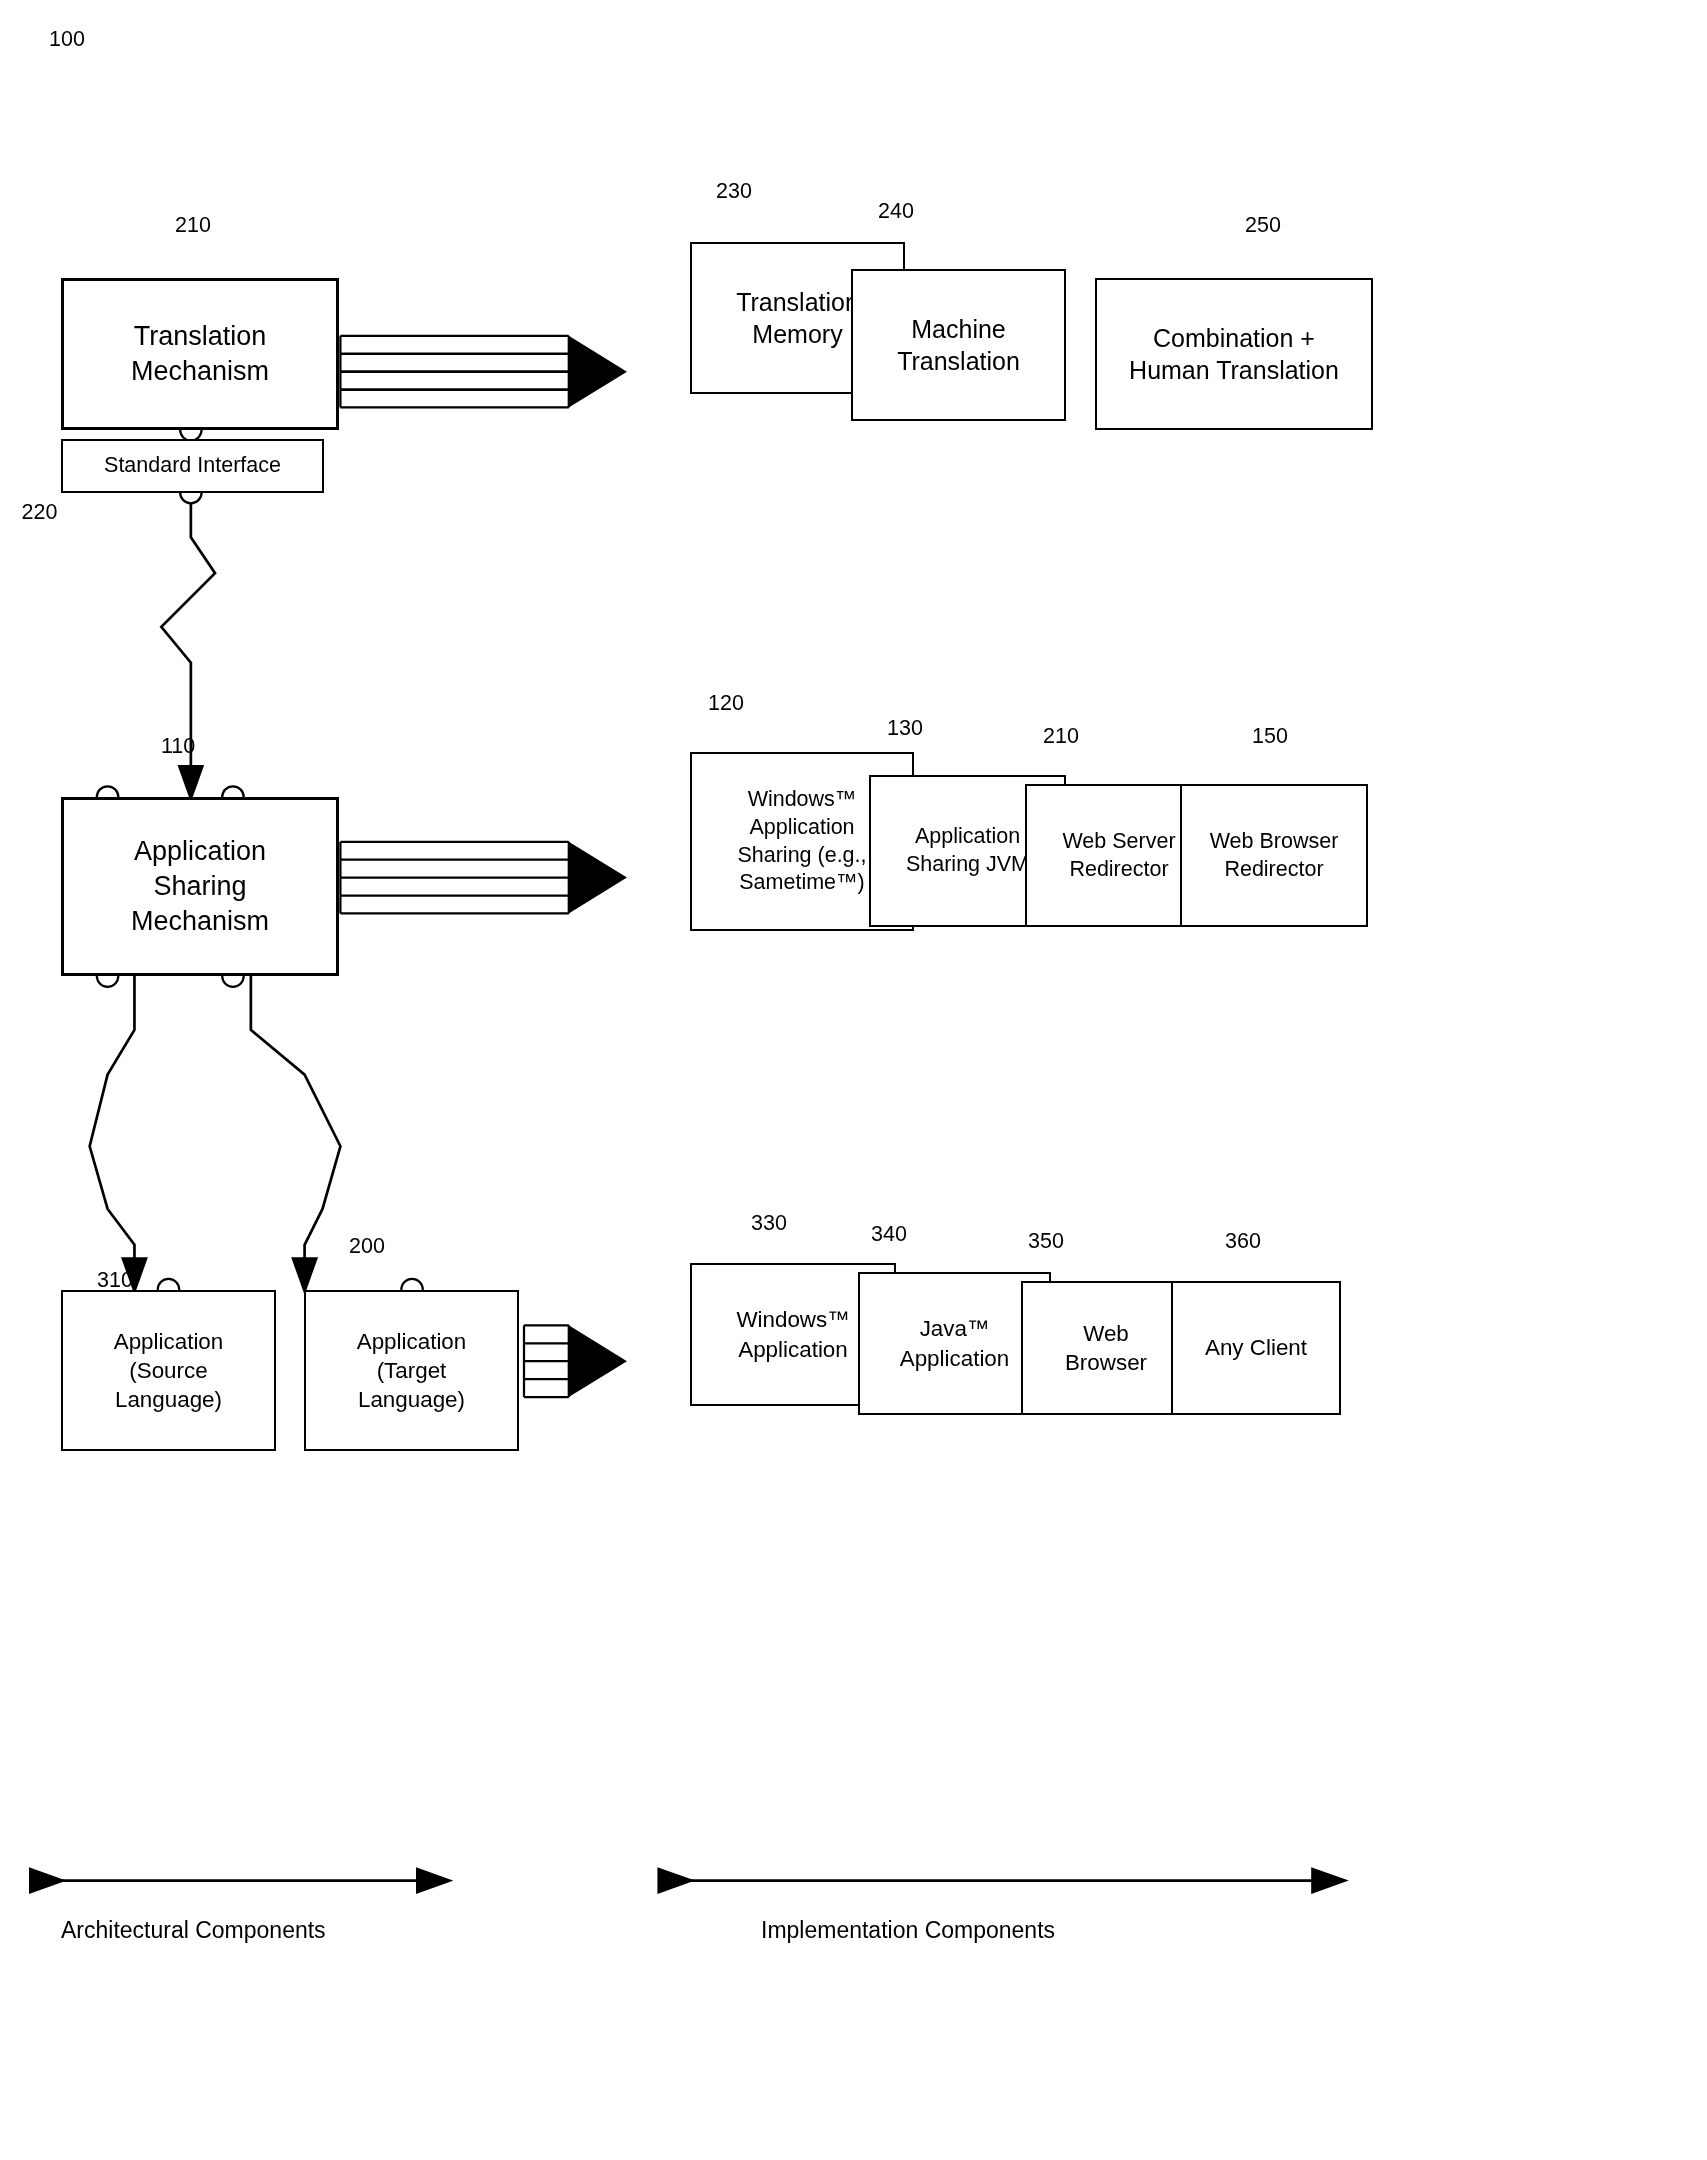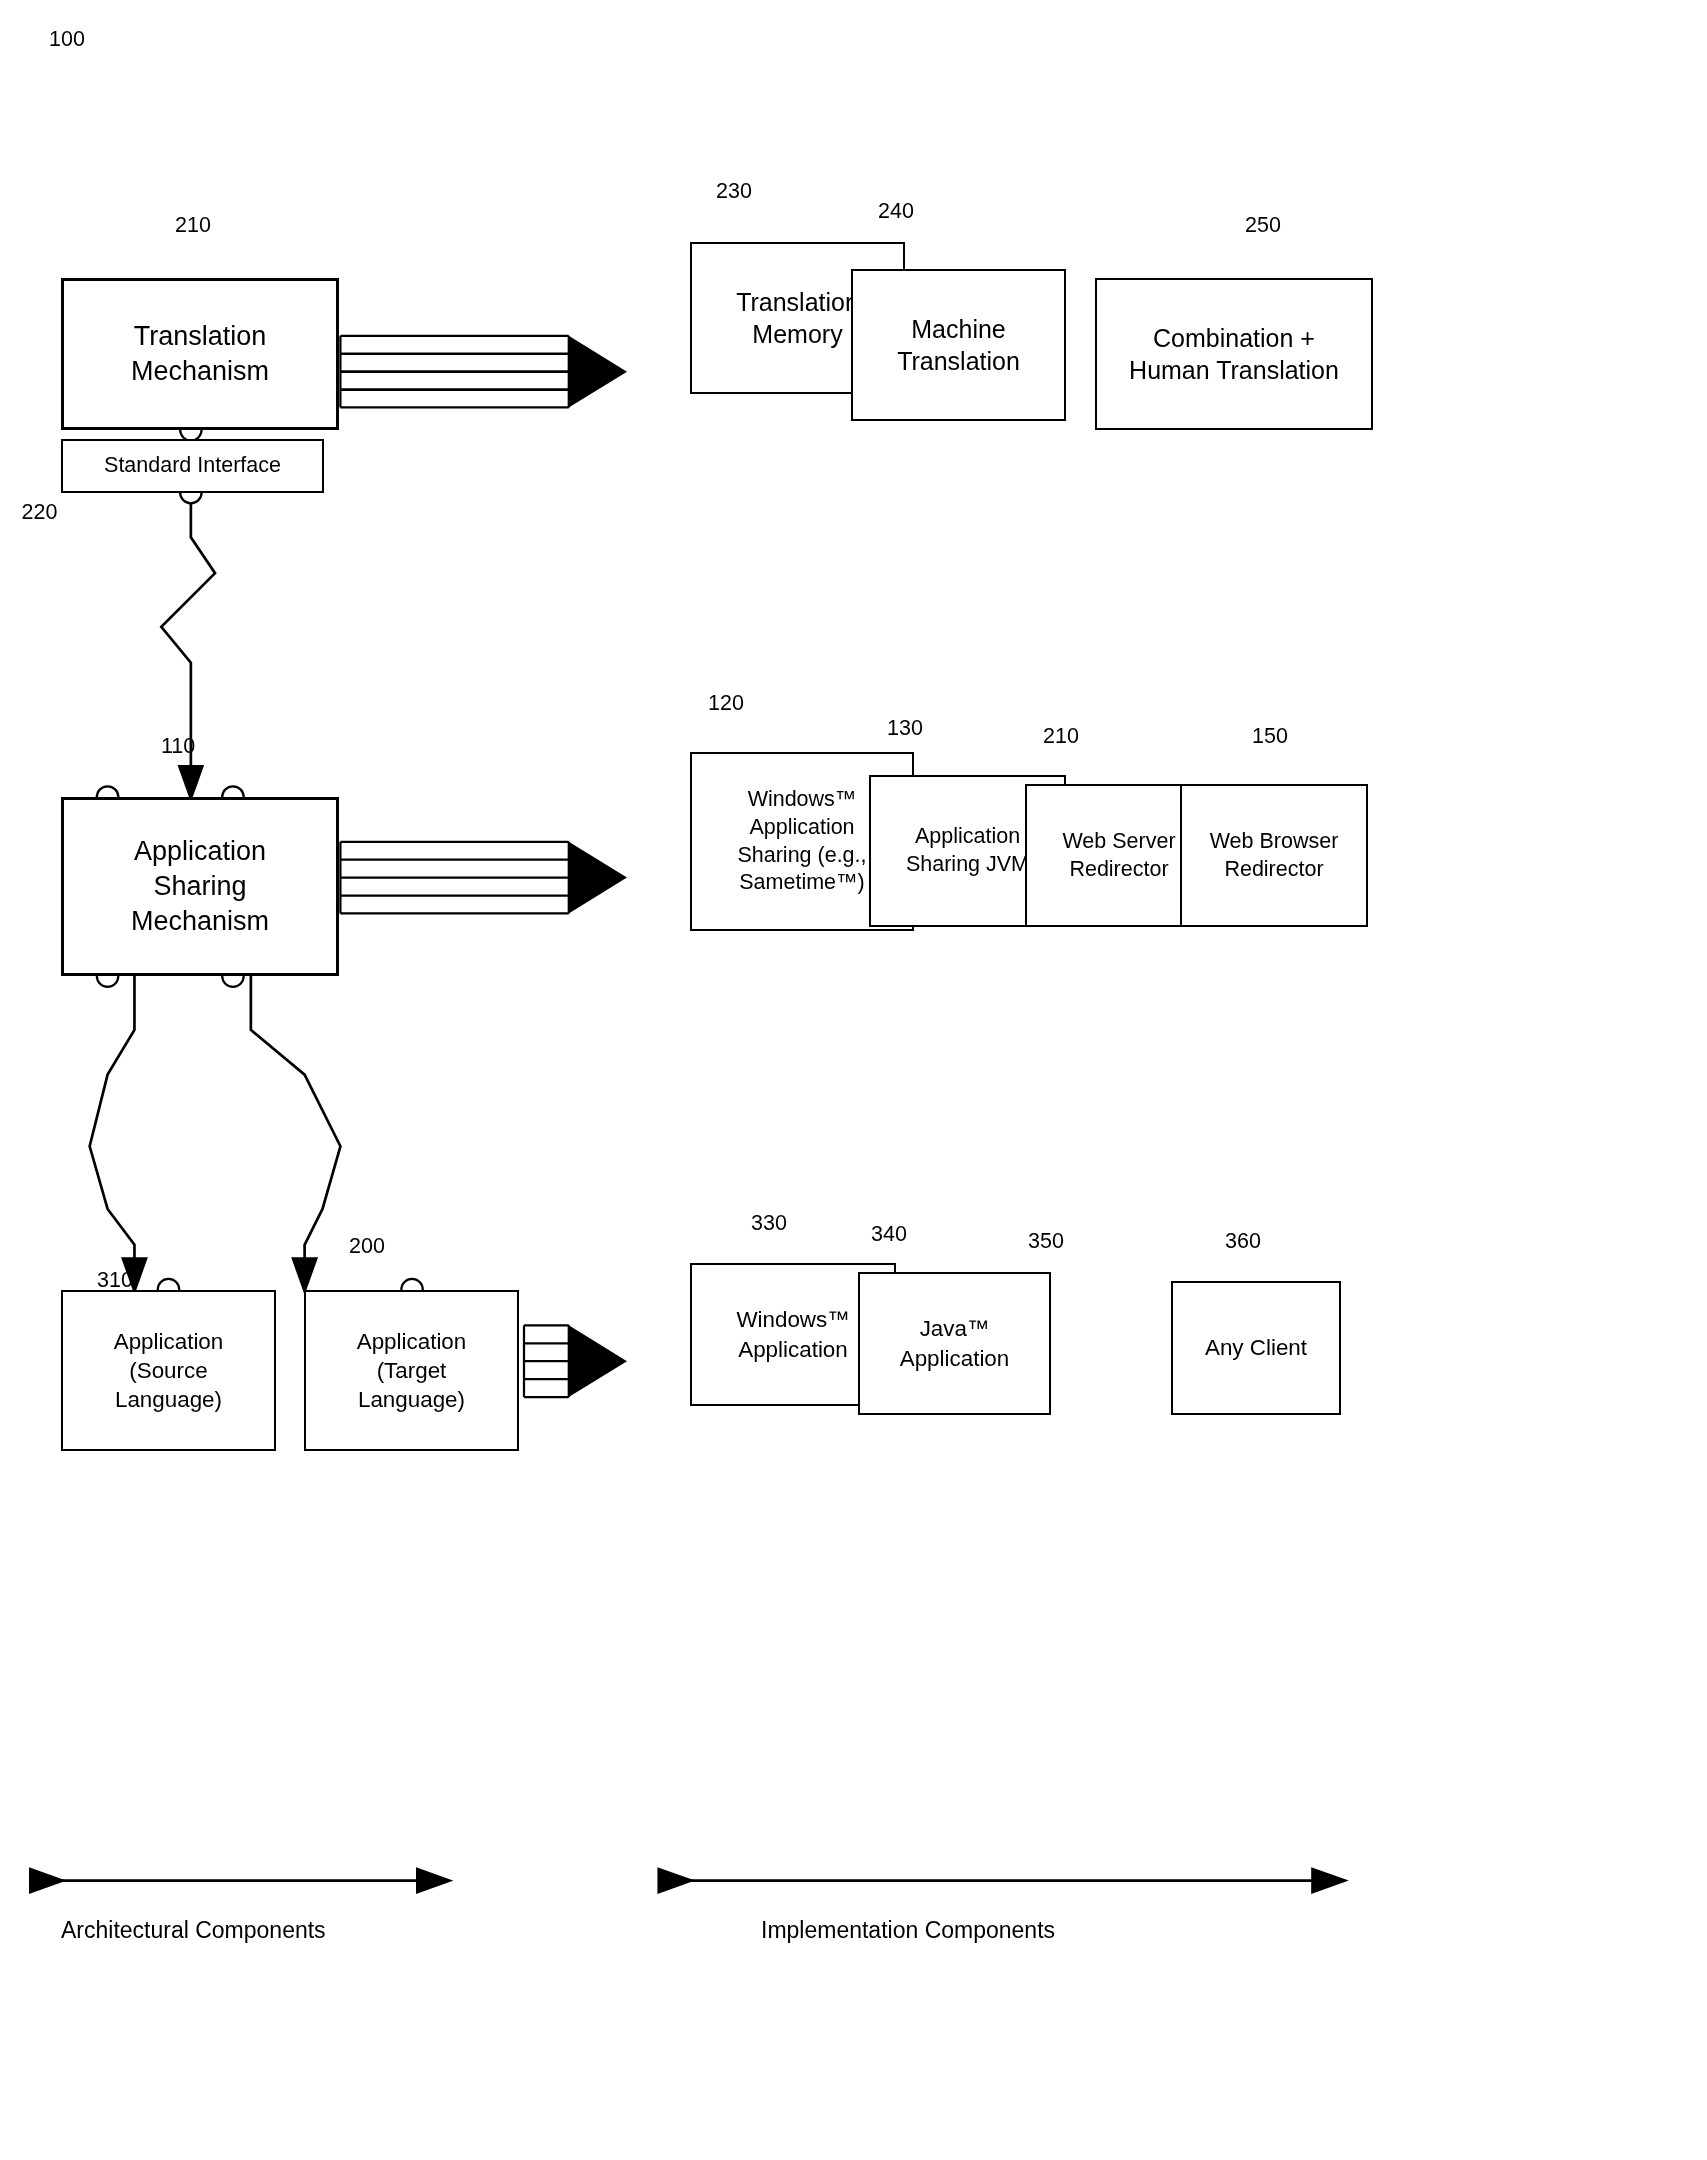--- a/index.html
+++ b/index.html
@@ -201,20 +201,23 @@
   <div class="box" style="left:690px; top:1263px; width:206px; height:143px; font-size:22.4px;">
     <span>Windows™<br>Application</span>
   </div>
 
   <div class="ref-label" style="top:1222px; left:871px;">340</div>
   <div class="box" style="left:858px; top:1272px; width:193px; height:143px; font-size:22.4px;">
     <span>Java™<br>Application</span>
   </div>
 
   <div class="ref-label" style="top:1229px; left:1028px;">350</div>
+  <div class="box" style="left:1021px; top:1281px; width:170px; height:134px; font-size:22.4px;">
+    <span>Web<br>Browser</span>
+  </div>
 
   <div class="ref-label" style="top:1229px; left:1225px;">360</div>
   <div class="box" style="left:1171px; top:1281px; width:170px; height:134px; font-size:22.4px;">
     <span>Any Client</span>
   </div>
 
   <div class="legend-label" style="top:1917px; left:61px;">Architectural Components</div>
   <div class="legend-label" style="top:1917px; left:761px;">Implementation Components</div>
 
 </div>

